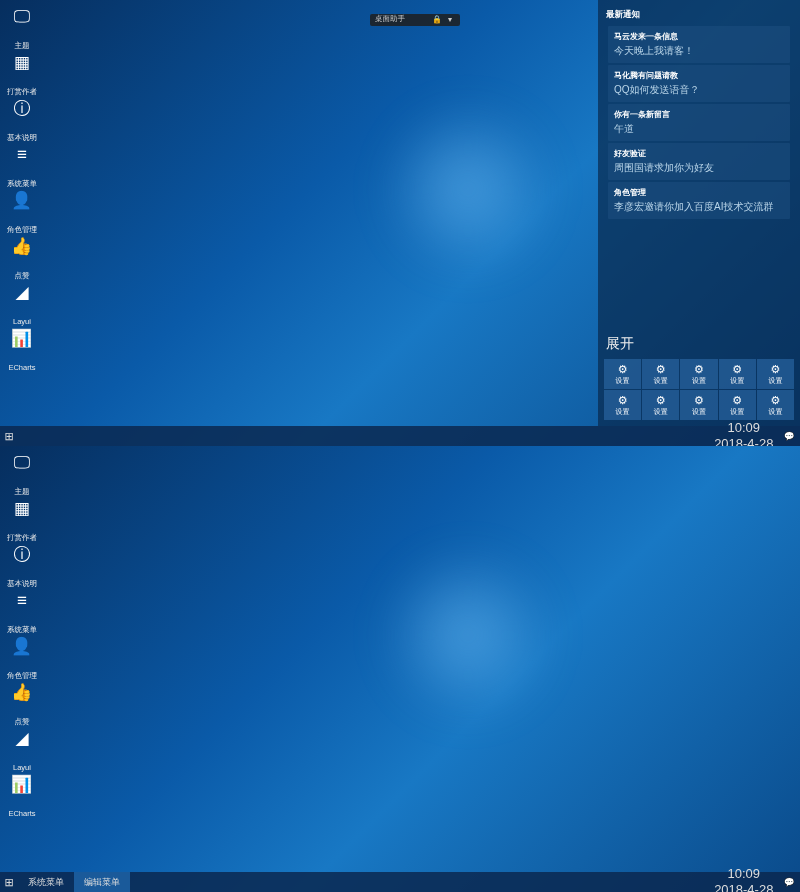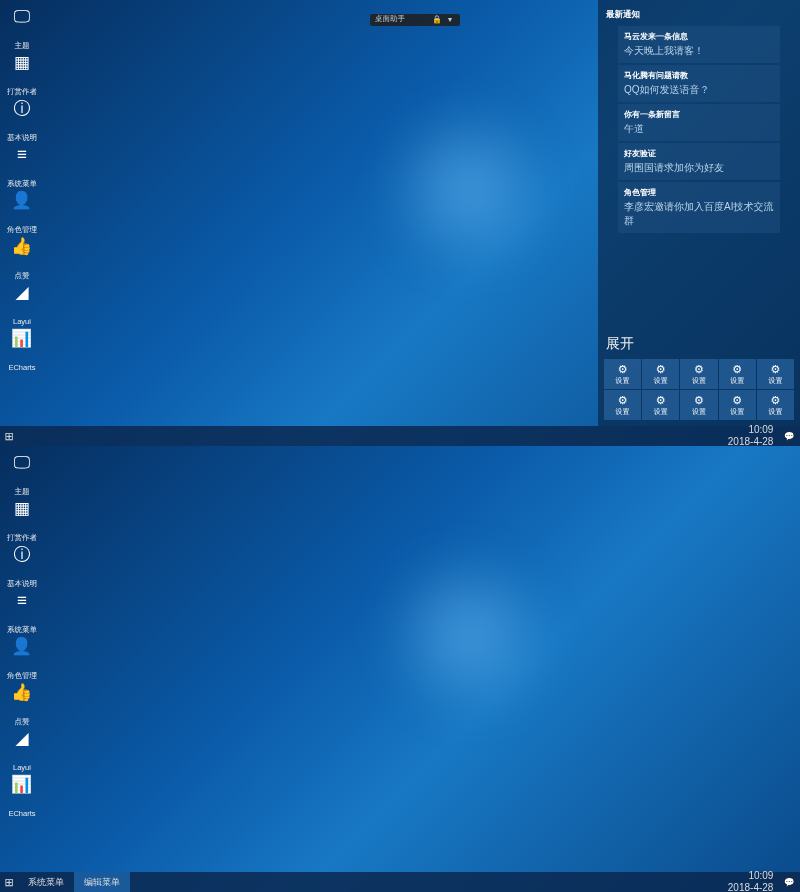--- a/index.html
+++ b/index.html
@@ -8,30 +8,30 @@
 .screen-top{top:0}
 .screen-bot{top:446px}
 .light{position:absolute;left:46%;top:20%;width:200px;height:200px;background:radial-gradient(circle,rgba(120,200,255,.5),transparent 60%);filter:blur(20px)}
 .sidebar{position:absolute;left:0;top:0;width:44px;height:426px;padding-top:6px}
 .sb-item{width:44px;height:46px;display:flex;flex-direction:column;align-items:center;justify-content:center;color:#fff;cursor:pointer}
 .sb-ico{font-size:17px;line-height:1}
 .sb-lbl{font-size:7.5px;margin-top:16px;color:#eaeaea}
 .taskbar{position:absolute;left:0;bottom:0;width:800px;height:20px;background:rgba(10,40,80,.85);display:flex;align-items:center;color:#ddd;font-size:8.5px}
 .tb-start{width:18px;height:18px;display:flex;align-items:center;justify-content:center;font-size:11px;cursor:pointer}
 .tb-spacer{flex:1}
-.tb-clock{text-align:right;padding-right:6px;font-size:10px;line-height:1.2}
+.tb-clock{text-align:center;padding-right:6px;font-size:13px;line-height:1.2}
 .tb-chat{padding:0 5px}
 .tb-tab{padding:0 10px;height:20px;display:flex;align-items:center;font-size:9px}
 .tb-tab.act{background:#1a5a9a}
 .widget{position:absolute;top:14px;left:370px;width:90px;height:12px;background:rgba(30,30,30,.85);border-radius:2px;display:flex;color:#ccc;font-size:7.5px;padding:0 5px}
 .widget-btn{margin-left:auto;display:flex;gap:3px}
 .wbtn{width:10px;height:10px;display:flex;align-items:center;justify-content:center;font-size:8px}
 .notif{position:absolute;right:0;top:0;width:202px;height:426px;background:rgba(8,40,75,.7);padding:6px;display:flex;flex-direction:column}
 .notif-title{color:#fff;font-size:8.5px;font-weight:bold;padding:3px 2px}
-.notif-item{background:rgba(30,80,130,.5);margin:2px 14px;padding:5px 6px;border-radius:1px}
+.notif-item{background:rgba(30,80,130,.5);margin:2px 4px;padding:5px 6px;border-radius:1px}
 .notif-item-t{color:#fff;font-size:8px;font-weight:bold}
 .notif-item-s{color:#b8d4e8;font-size:10px;margin-top:2px}
 .notif-spacer{flex:1}
 .notif-expand{color:#eee;font-size:14px;padding:3px 2px}
 .notif-grid{display:grid;grid-template-columns:repeat(5,1fr);gap:1px;margin-top:3px}
 .ng-cell{background:rgba(40,100,160,.7);height:30px;display:flex;flex-direction:column;align-items:center;justify-content:center;color:#fff;font-size:7px;cursor:pointer}
 .ng-ico{font-size:11px}
 </style>
 </head>
 <body>

